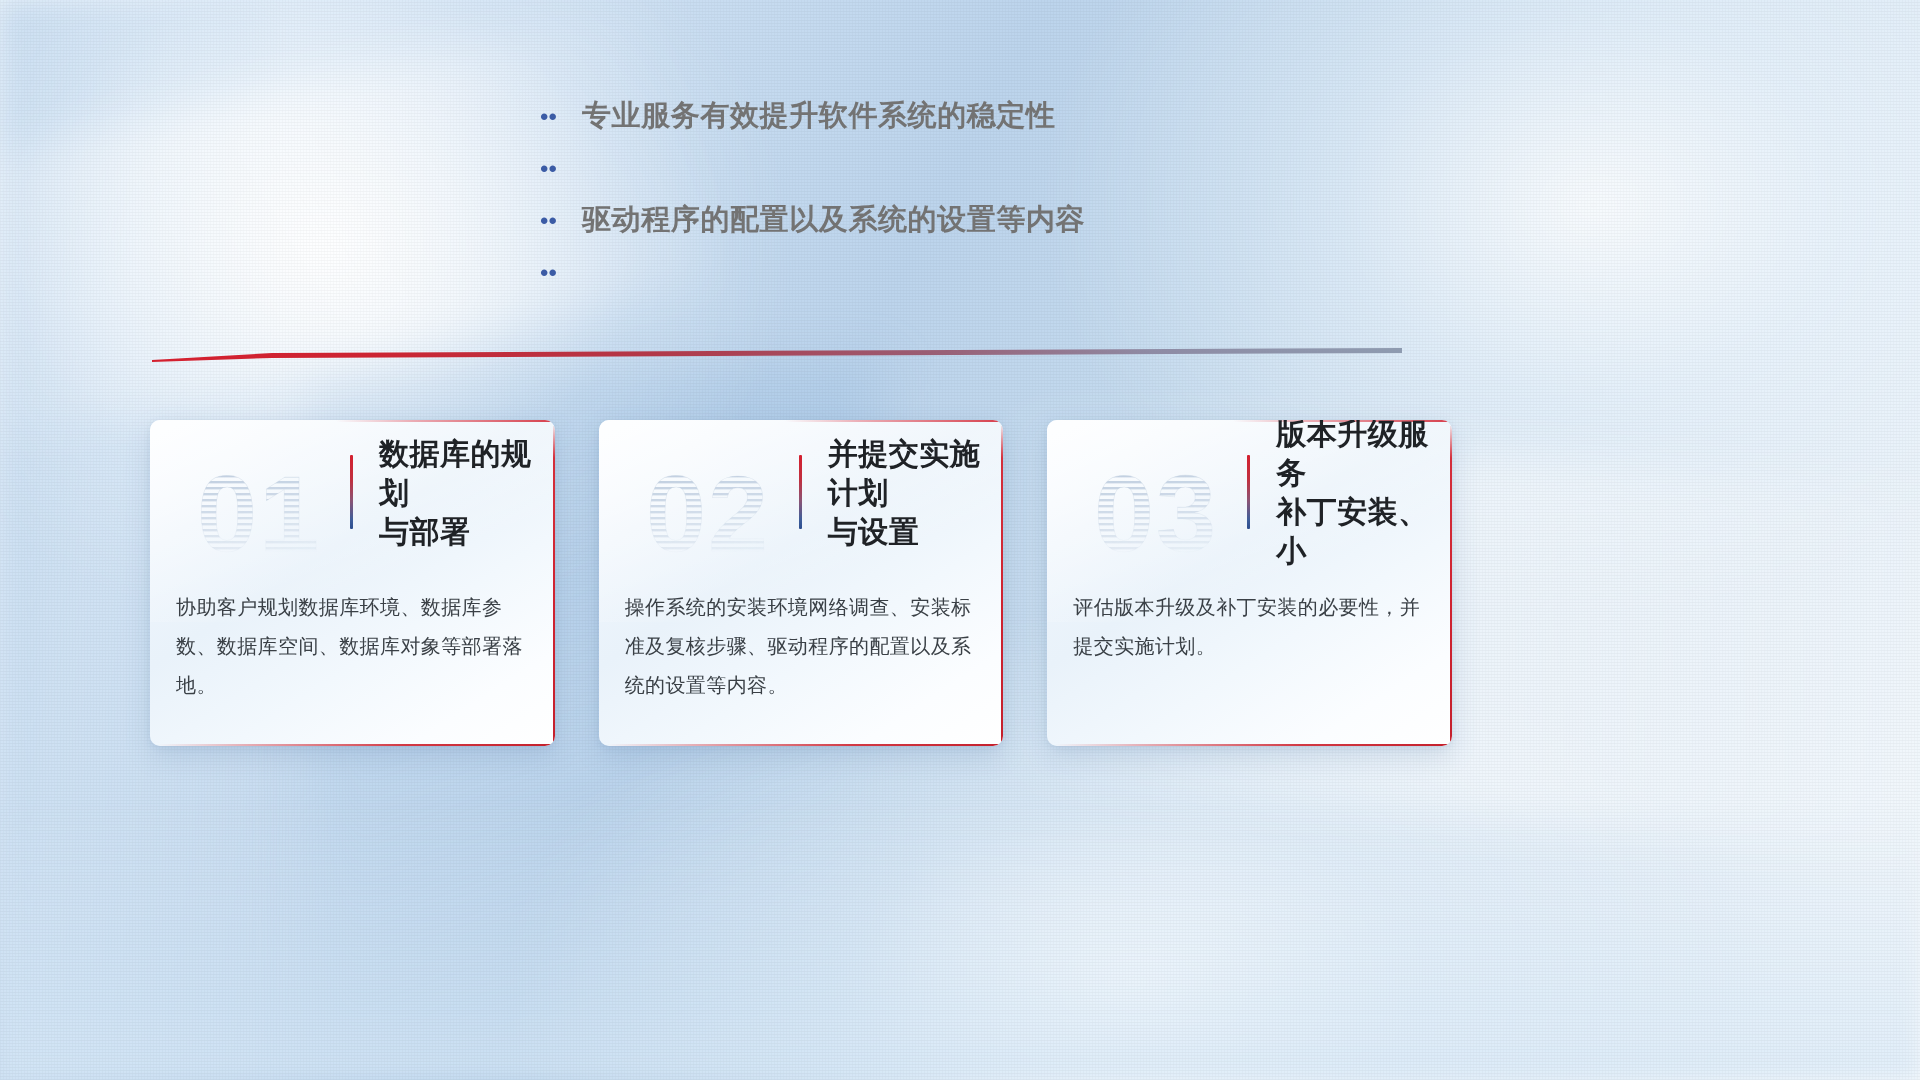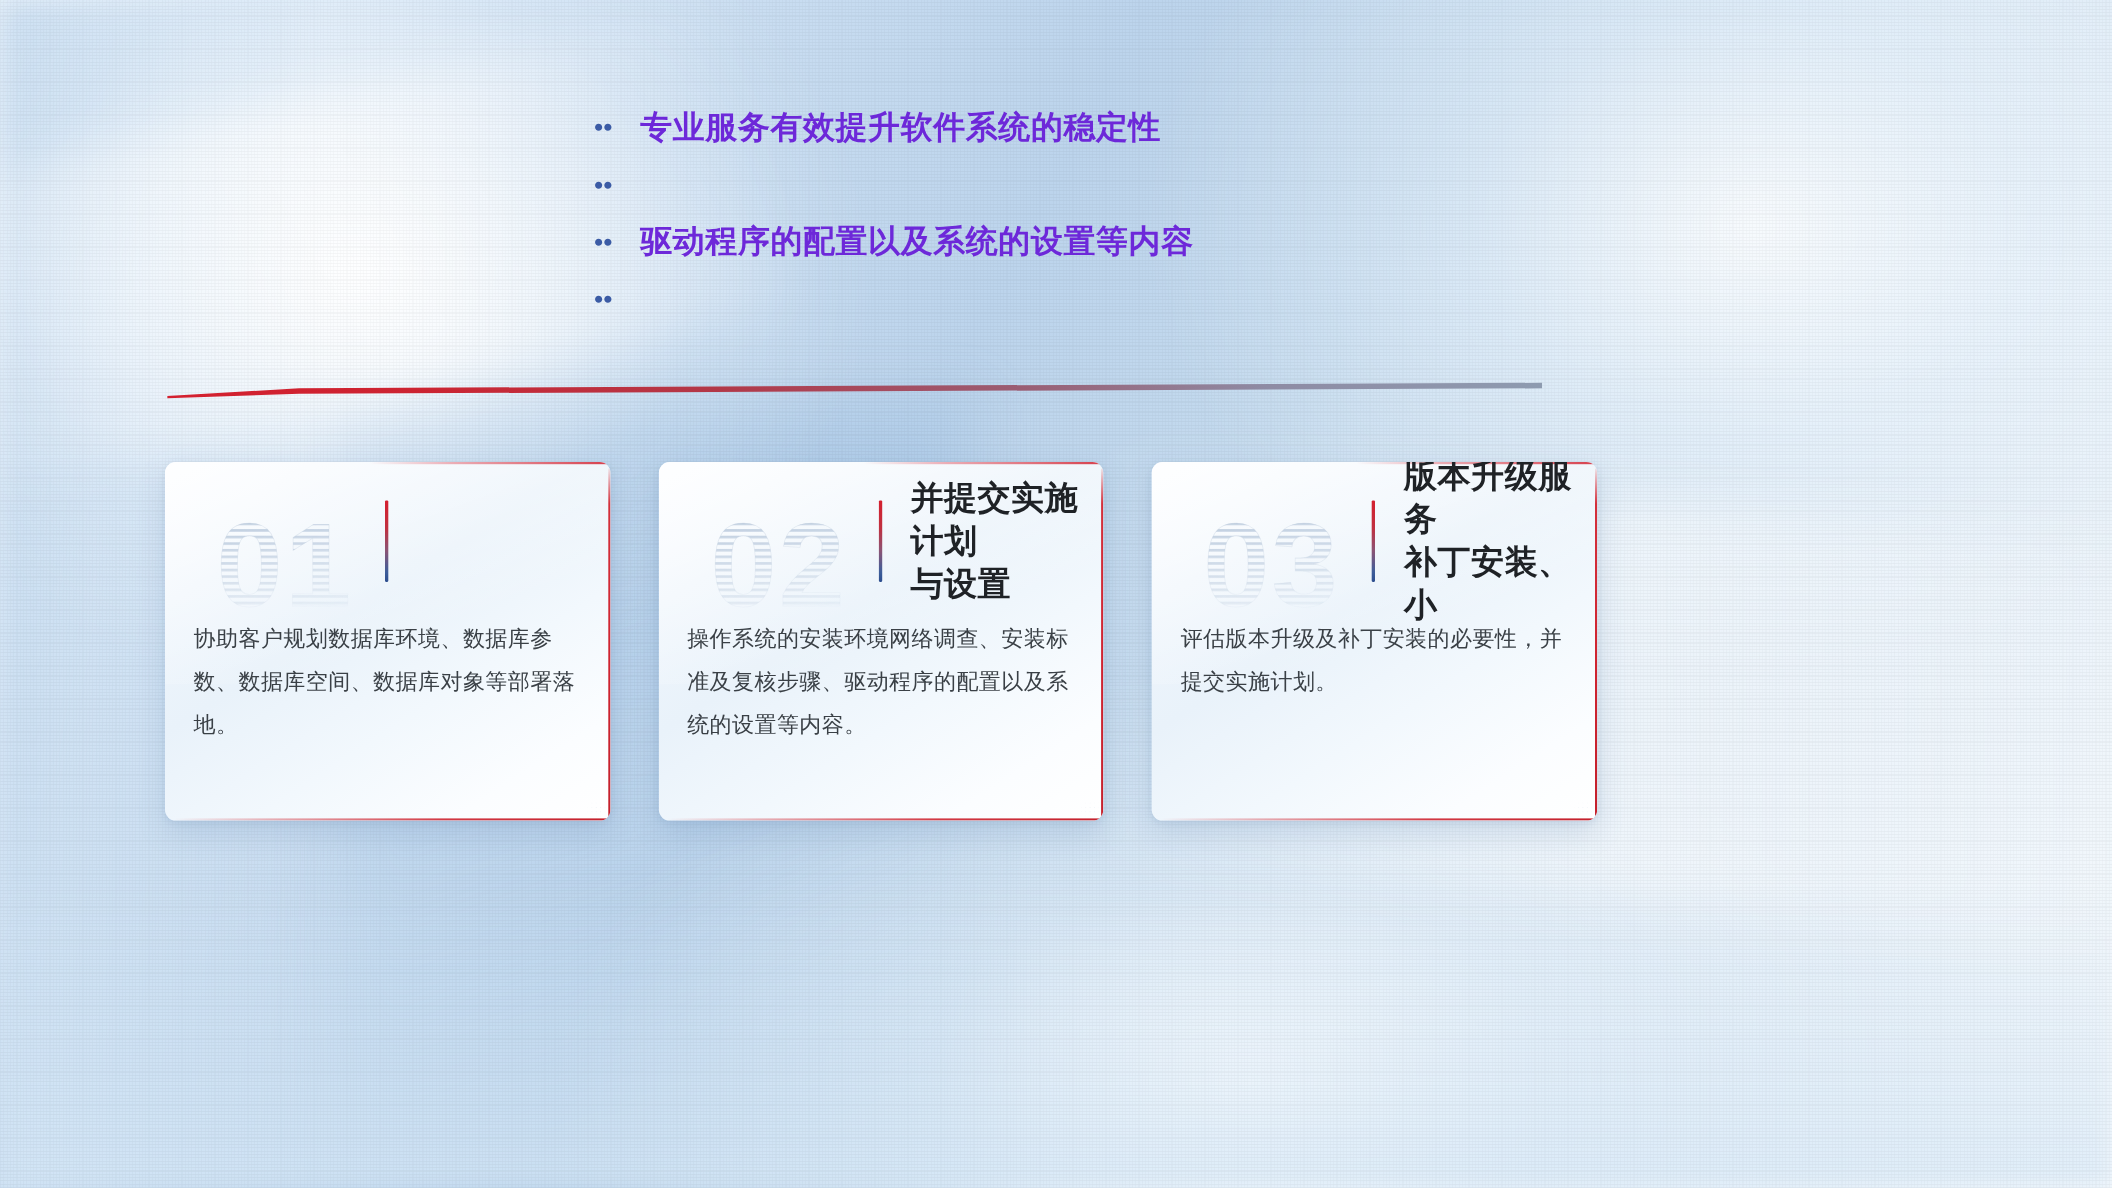--- a/index.html
+++ b/index.html
@@ -92,21 +92,21 @@
   .bullet-dot {
     width:24px; flex:0 0 24px;
     display:flex; align-items:center; justify-content:flex-start;
     color:#3b5ba5;
     font-size:24px; line-height:1;
     padding-top:2px;
   }
   .bullet-dot::before { content:"\2022"; }
   .bullet-text {
     font-size:29px;
-    color:#6d28d9;
+    color:#737373;
     font-weight:600;
     letter-spacing:0.6px;
     white-space:nowrap;
     padding-left:18px;
   }
 
   
   #divider-wrap {
     position:absolute; left:152px; top:344px; width:1250px; height:24px; z-index:5;
   }
@@ -187,21 +187,21 @@
   }
   .card-title {
     flex:1 1 auto;
     font-size:30px;
     line-height:1.30;
     font-weight:700;
     color:#1f2226;
     letter-spacing:0.5px;
   }
   .card-body {
-    position:absolute; left:26px; right:24px; top:142px;
+    position:absolute; left:26px; right:24px; top:168px;
     font-size:20px;
     line-height:1.95;
     color:#3a4046;
     letter-spacing:0.4px;
   }
 </style>
 </head>
 <body>
 
 <div id="bg">
@@ -283,20 +283,24 @@
           </defs>
           <g mask="url(#nm1)">
             <text x="87" y="88" text-anchor="middle" font-family="Liberation Sans, sans-serif" font-size="108" font-weight="700" letter-spacing="2" fill="url(#stripes1)">01</text>
           </g>
           <g mask="url(#nm1)" opacity="0.5">
             <text x="87" y="88" text-anchor="middle" font-family="Liberation Sans, sans-serif" font-size="108" font-weight="700" letter-spacing="2" fill="none" stroke="#c0cede" stroke-width="0.7">01</text>
           </g>
         </svg>
       </div>
       <div class="card-bar"></div>
+      <div class="card-title">
+        <div>数据库的规划</div>
+        <div>与部署</div>
+      </div>
     </div>
 
     <div class="card-body">协助客户规划数据库环境、数据库参数、数据库空间、数据库对象等部署落地。</div>
   </div>
 
   <div class="card">
     <div class="card-gloss"></div>
     <div class="card-dots"></div>
     <div class="card-edge-top"></div>
     <div class="card-edge-right"></div>

